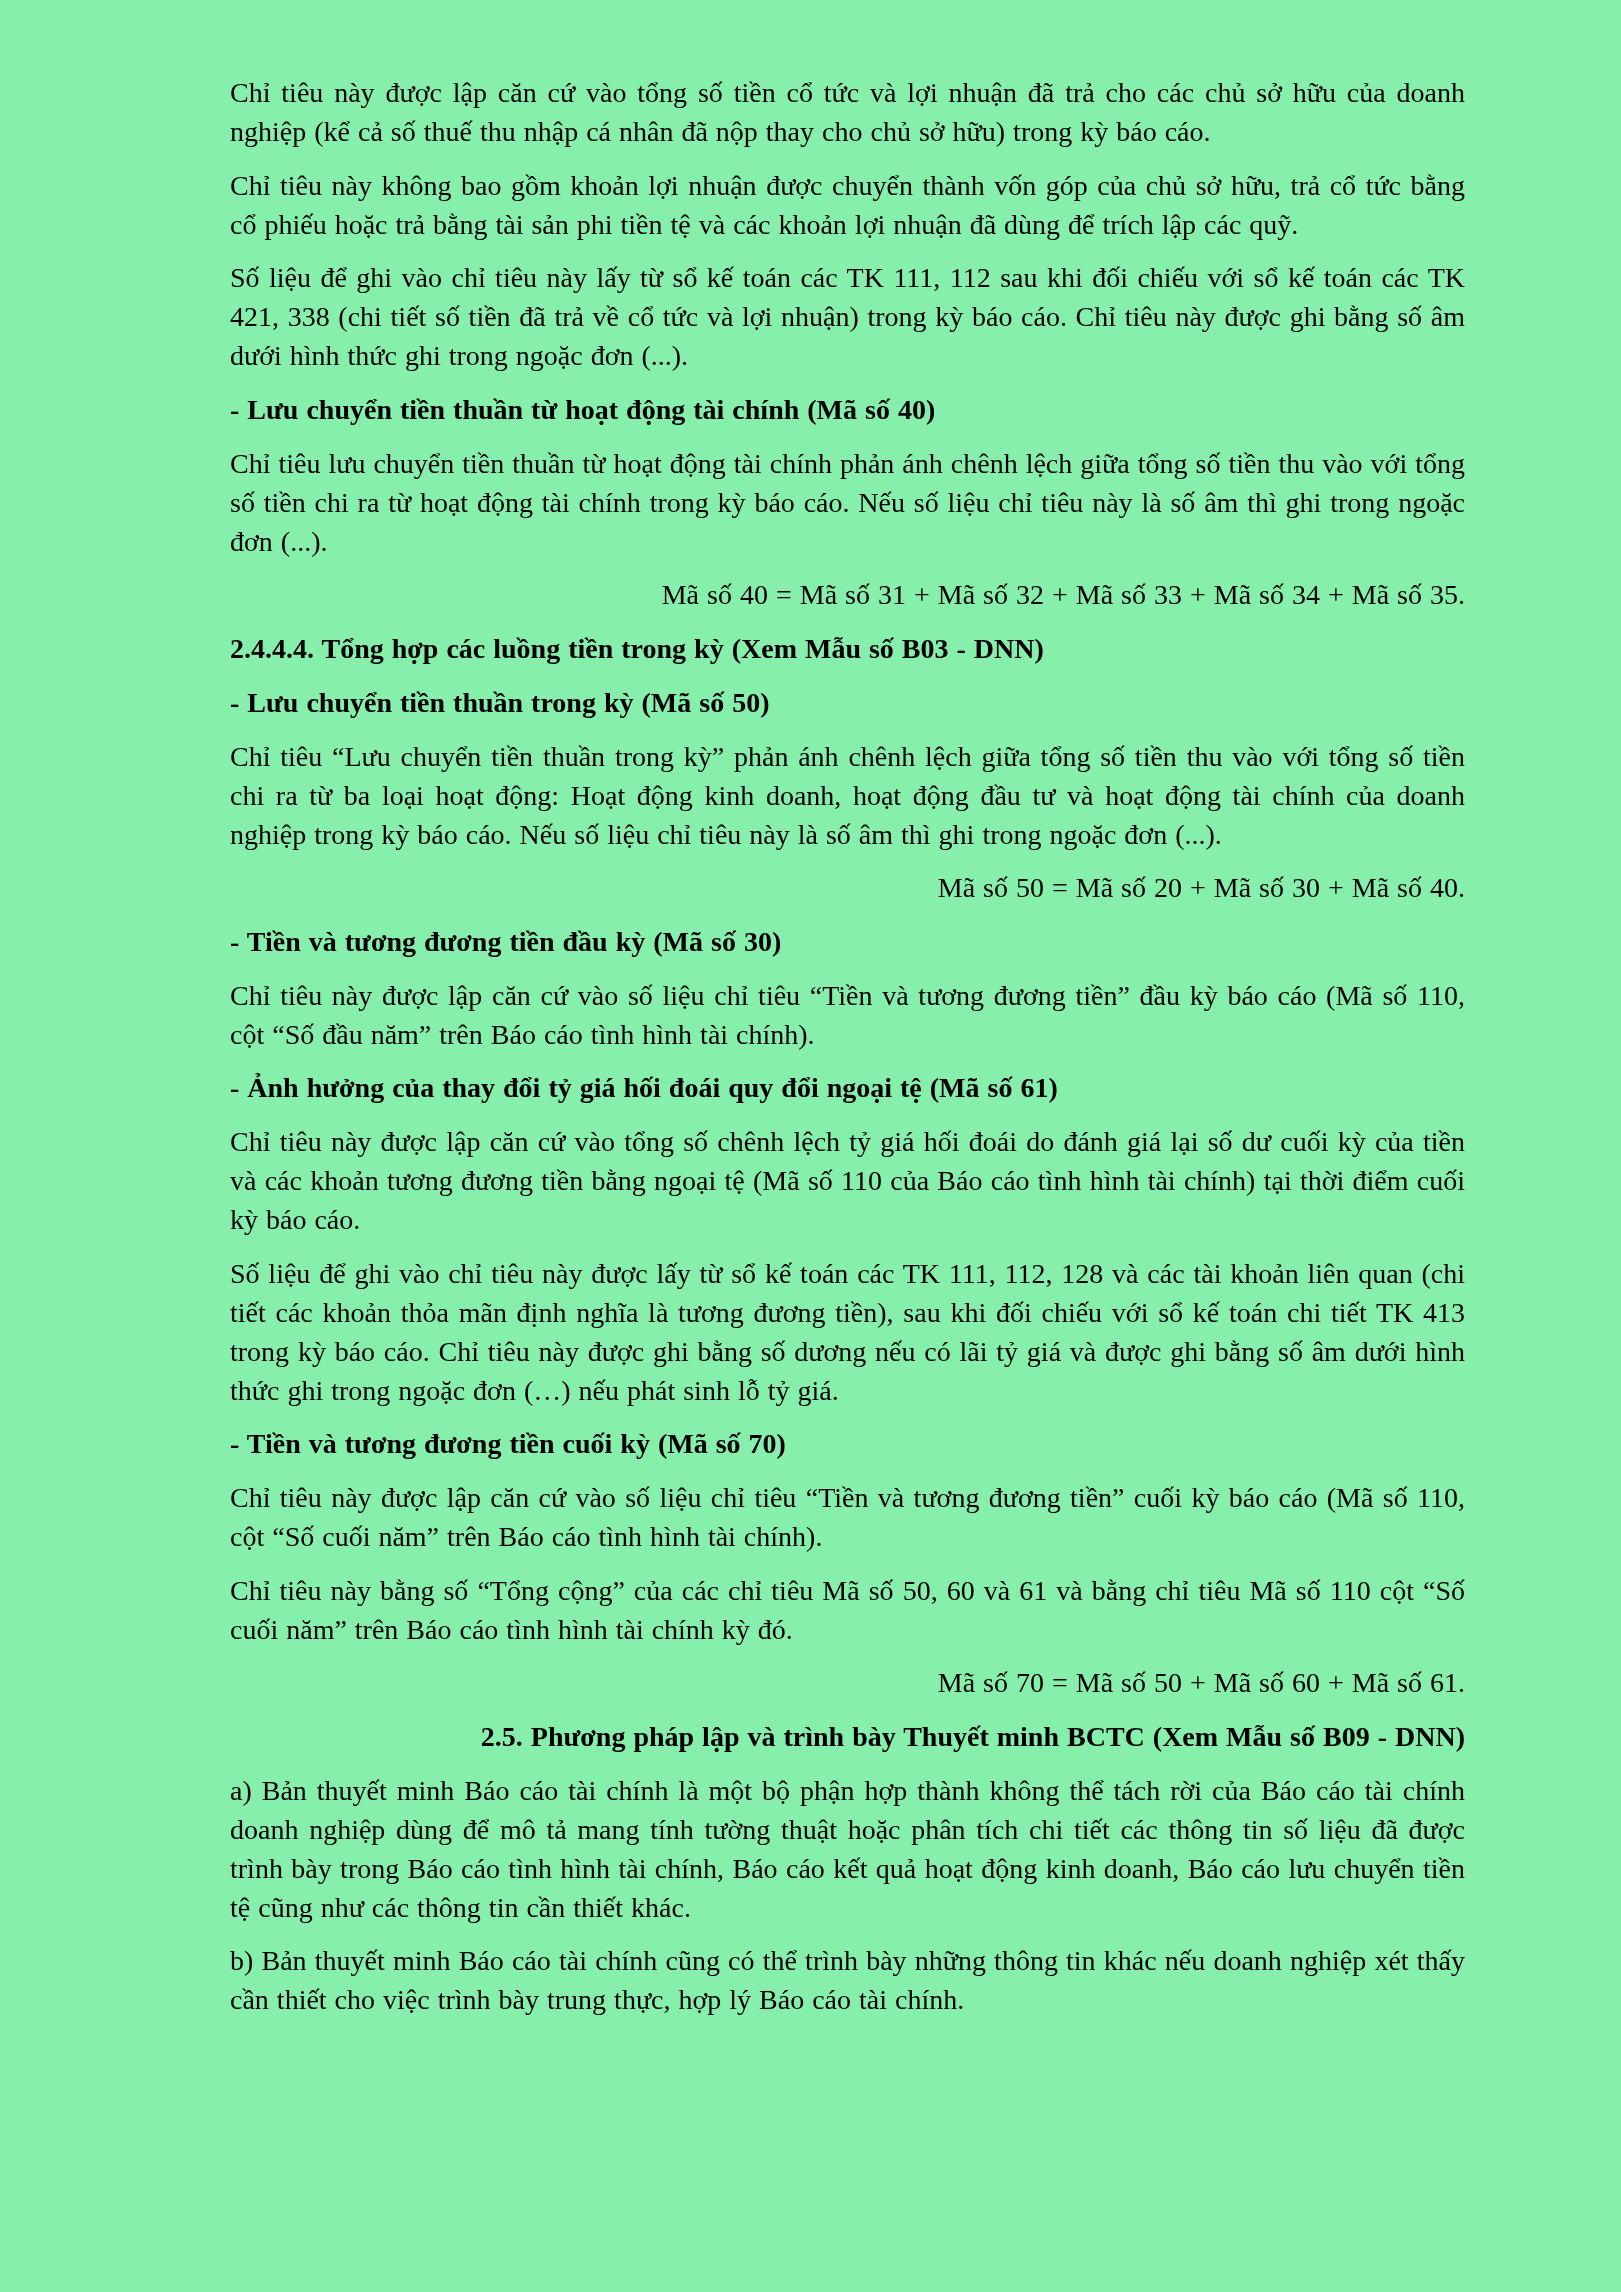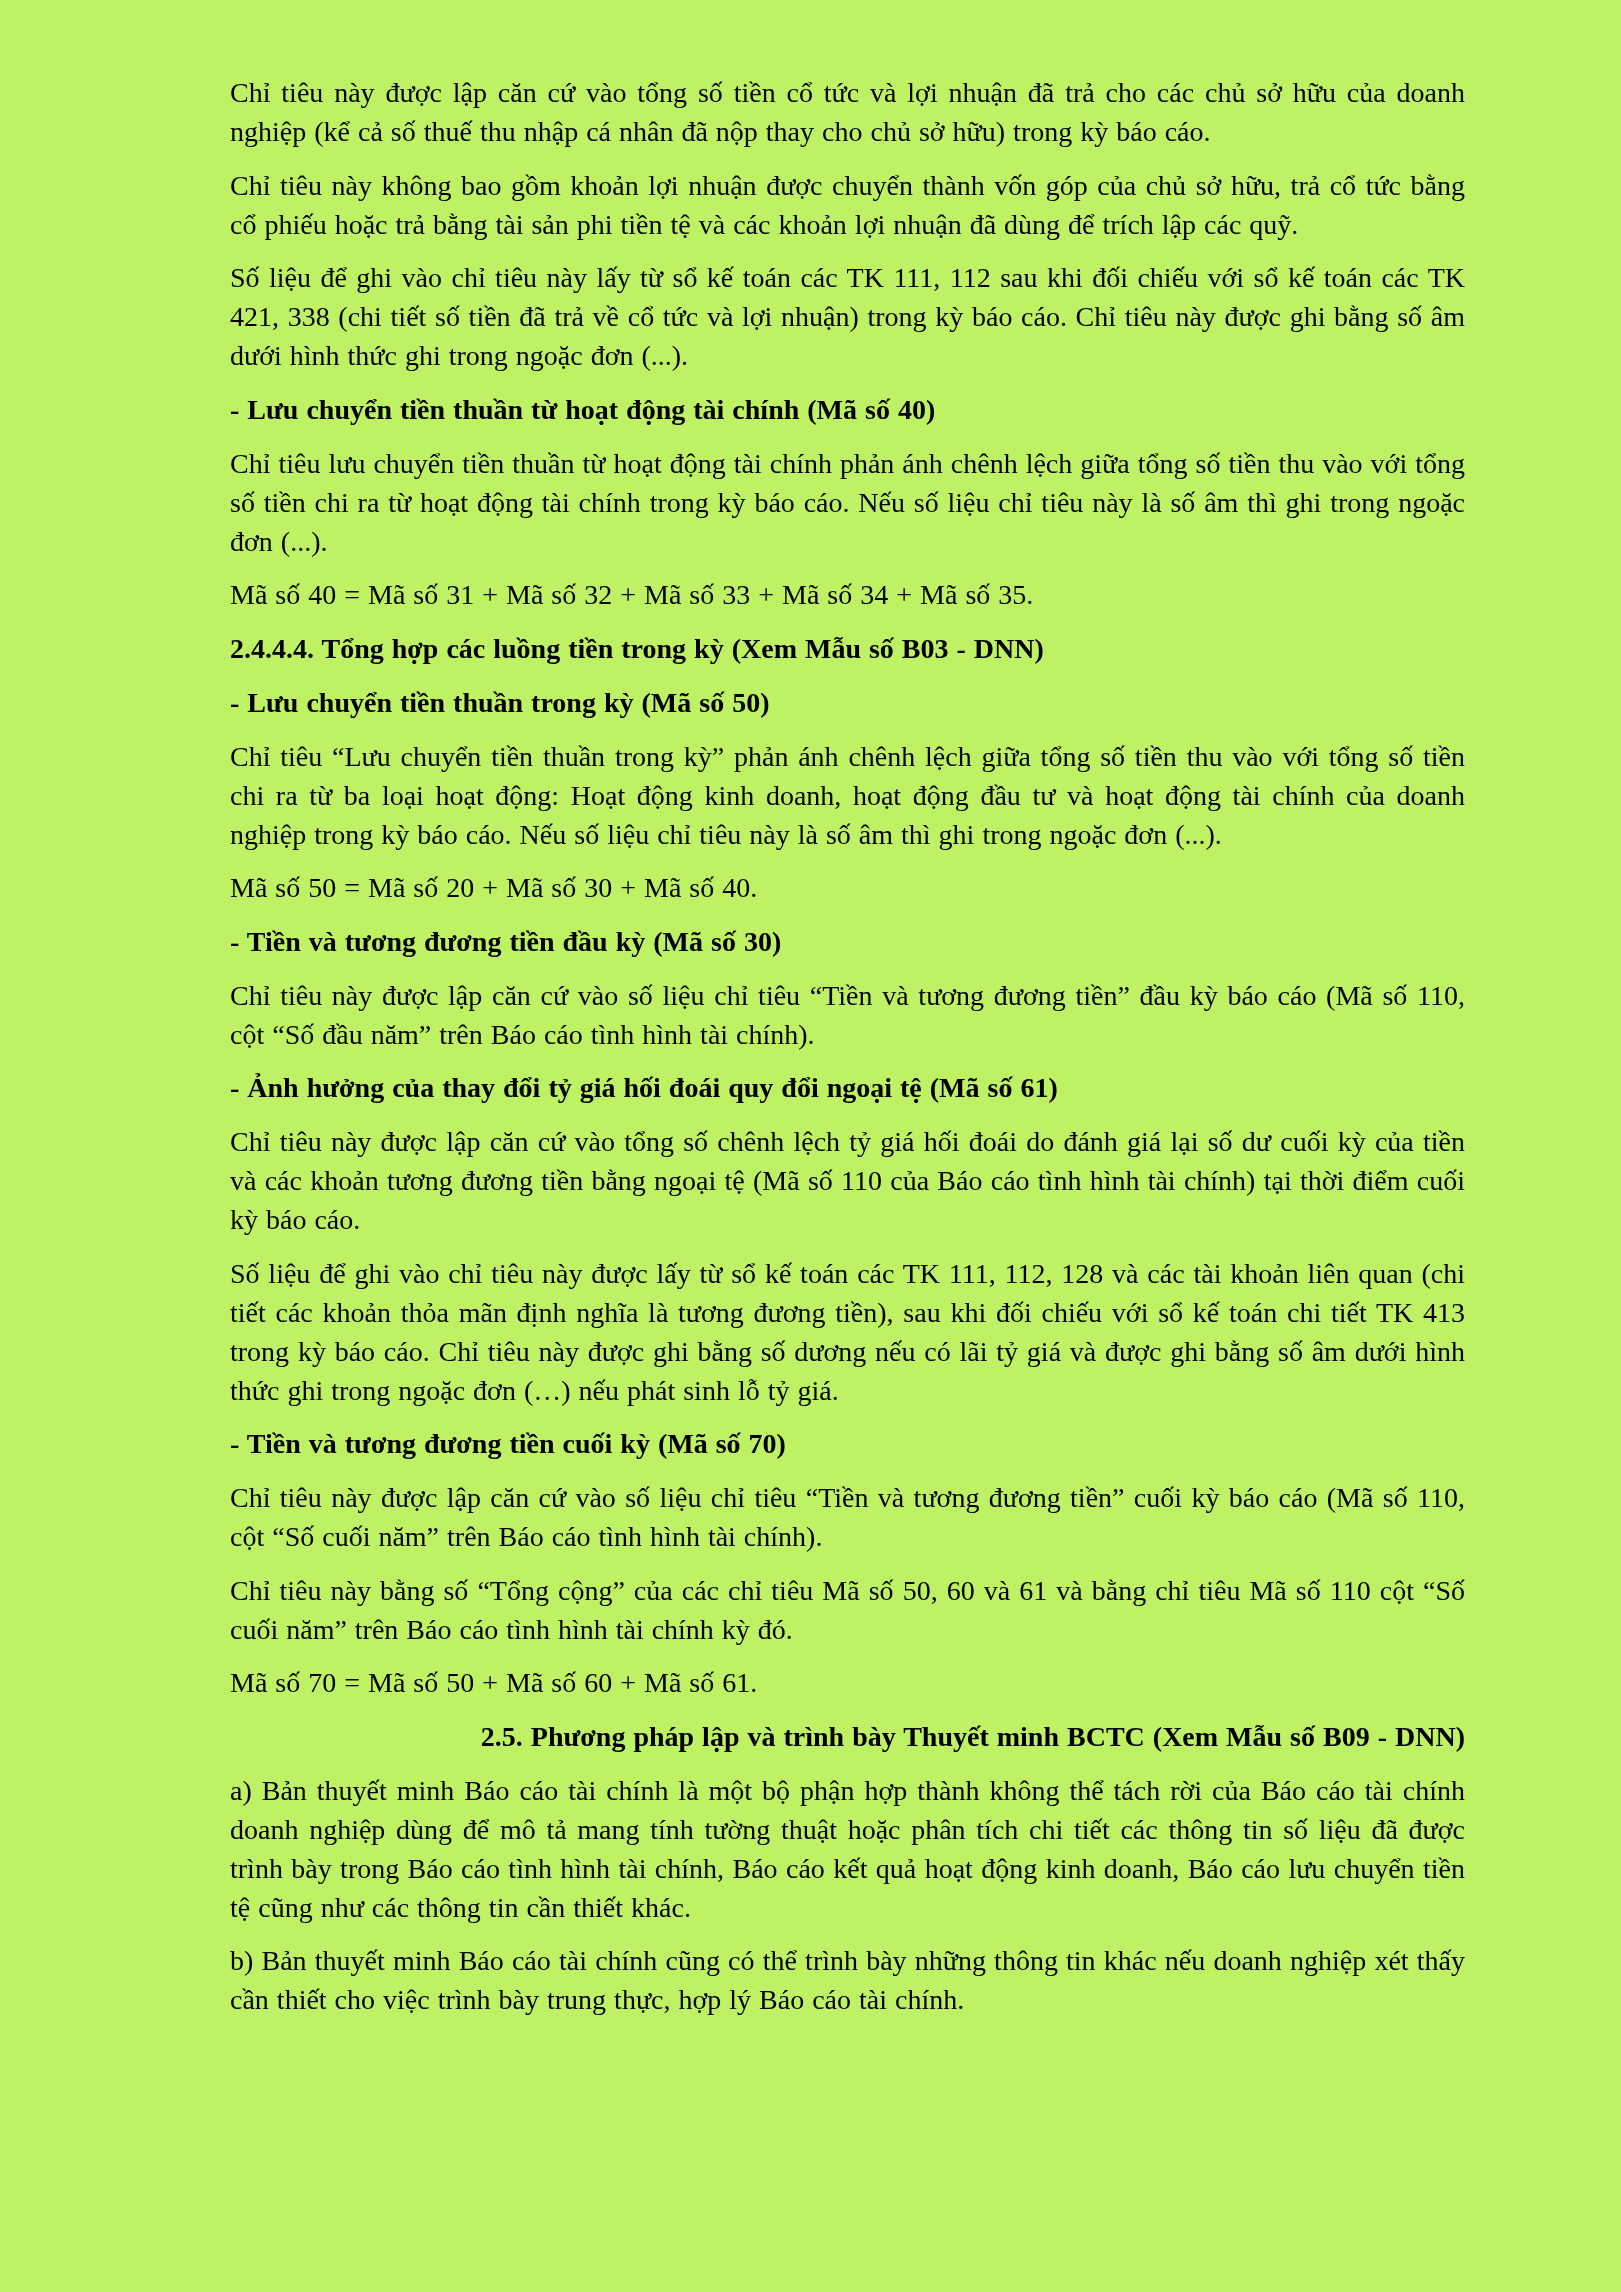--- a/index.html
+++ b/index.html
@@ -13,21 +13,21 @@
     position: relative;
     font-family: "Liberation Serif", "DejaVu Serif", serif;
     color: #000000;
   }
   .doc-page {
     position: absolute;
     left: 0;
     top: 0;
     width: 1621px;
     height: 2293px;
-    background: #bef264;
+    background: #86efac;
     overflow: hidden;
   }
   .doc-content {
     position: absolute;
     left: 230px;
     top: 73px;
     width: 1235px;
   }
   .block {
     margin: 0 0 14.7px 0;
@@ -38,21 +38,21 @@
   }
   .block.heading-italic {
     font-weight: 700;
     text-align: left;
   }
   .block.heading {
     font-weight: 700;
     text-align: right;
   }
   .block.formula {
-    text-align: left;
+    text-align: right;
   }
 </style>
 </head>
 <body style="background: rgb(255, 255, 255); color: rgb(0, 0, 0);">
 
 <main class="doc-page">
   <section class="doc-content" id="doc-content">
       <p class="block body">Chỉ tiêu này được lập căn cứ vào tổng số tiền cổ tức và lợi nhuận đã trả cho các chủ sở hữu của doanh nghiệp (kể cả số thuế thu nhập cá nhân đã nộp thay cho chủ sở hữu) trong kỳ báo cáo.</p>
       <p class="block body">Chỉ tiêu này không bao gồm khoản lợi nhuận được chuyển thành vốn góp của chủ sở hữu, trả cổ tức bằng cổ phiếu hoặc trả bằng tài sản phi tiền tệ và các khoản lợi nhuận đã dùng để trích lập các quỹ.</p>
       <p class="block body">Số liệu để ghi vào chỉ tiêu này lấy từ sổ kế toán các TK 111, 112 sau khi đối chiếu với sổ kế toán các TK 421, 338 (chi tiết số tiền đã trả về cổ tức và lợi nhuận) trong kỳ báo cáo. Chỉ tiêu này được ghi bằng số âm dưới hình thức ghi trong ngoặc đơn (...).</p>

